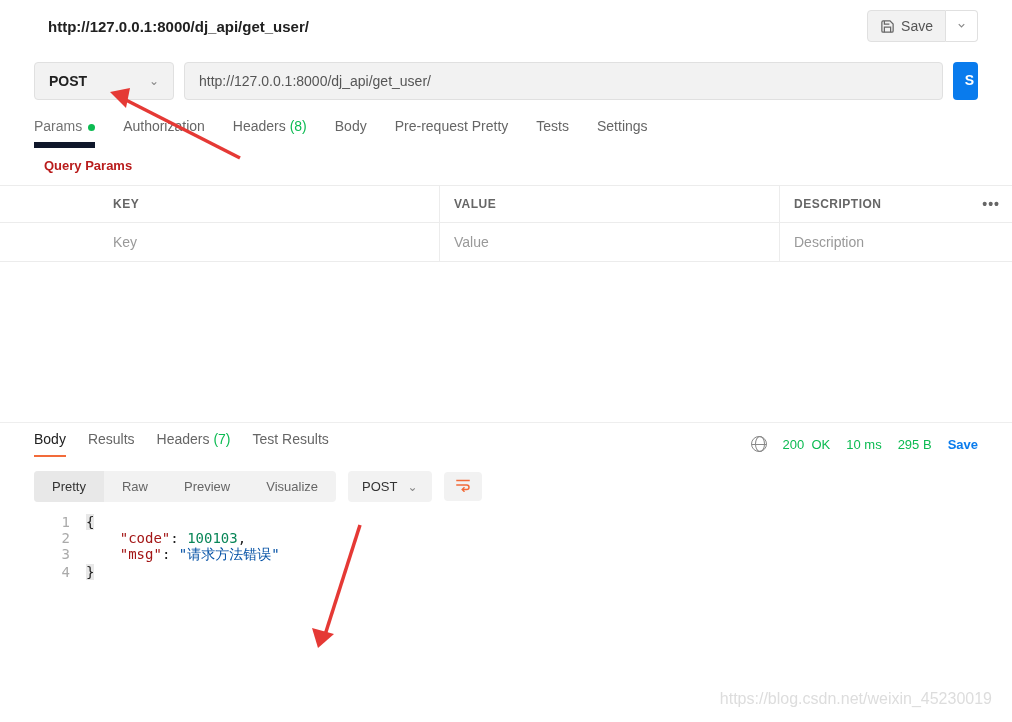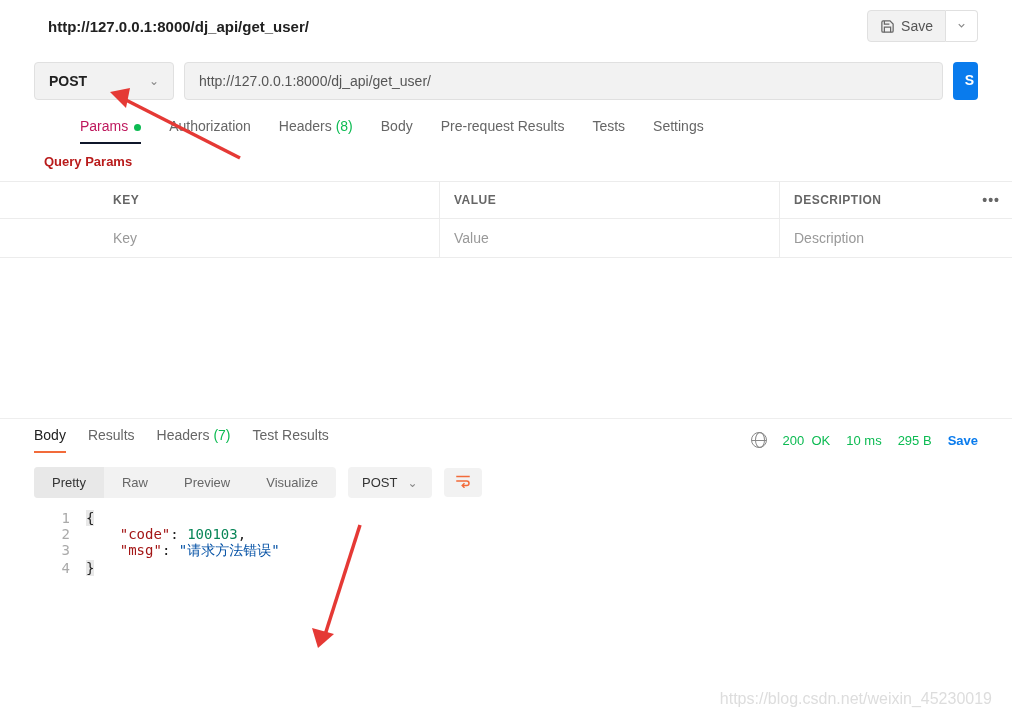--- a/index.html
+++ b/index.html
@@ -12,21 +12,21 @@
 
 .request-row { display: flex; margin: 10px 34px 0 34px; gap: 10px; }
 .method-select { display: flex; align-items: center; background: #f2f2f2; border: 1px solid #e0e0e0; border-radius: 4px; padding: 4px 14px; width: 140px; justify-content: space-between; cursor: pointer; }
 .method-label { font-weight: 600; font-size: 14px; color: #212121; }
 .chevron { font-size: 12px; color: #888; }
 .url-input { flex: 1; background: #f2f2f2; border: 1px solid #e0e0e0; border-radius: 4px; padding: 10px 14px; font-size: 14px; color: #555; }
 .send-btn { background: #097bed; color: #fff; border-radius: 4px; padding: 10px 4px 10px 12px; font-weight: 600; cursor: pointer; }
 
 .req-tabs { display: flex; gap: 28px; padding: 18px 34px 0 34px; font-size: 14px; }
 .req-tab { color: #666; cursor: pointer; padding-bottom: 8px; position: relative; }
-.req-tab.active { color: #be185d; border-bottom: 2px solid #0f172a; margin-left: 46px; }
+.req-tab.active { color: #737373; border-bottom: 6px solid #0f172a; }
 .dot-green { display: inline-block; width: 7px; height: 7px; background: #0cbb52; border-radius: 50%; margin-left: 2px; vertical-align: middle; }
 .count-green { color: #0cbb52; }
 
 .query-section { padding: 10px 34px 0 44px; }
 .query-title { font-weight: 700; font-size: 13px; color: #b91c1c; }
 
 .params-table { margin: 12px 0 0 0; border-top: 1px solid #ececec; }
 .params-head, .params-row { display: flex; border-bottom: 1px solid #ececec; padding-left: 15px; }
 .col-check { width: 84px; display: flex; align-items: center; justify-content: center; }
 .col-key { width: 340px; padding: 11px 14px; }
@@ -97,21 +97,21 @@
   </div>
   <div class="url-input">http://127.0.0.1:8000/dj_api/get_user/</div>
   <div class="send-btn">S</div>
 </div>
 
 <div class="req-tabs">
   <div class="req-tab active"><span>Params</span> <span class="dot-green"></span></div>
   <div class="req-tab">Authorization</div>
   <div class="req-tab"><span>Headers</span> <span class="count-green">(8)</span></div>
   <div class="req-tab">Body</div>
-  <div class="req-tab">Pre-request Results</div>
+  <div class="req-tab">Pre-request Pretty</div>
   <div class="req-tab">Tests</div>
   <div class="req-tab">Settings</div>
 </div>
 
 <div class="query-section">
   <div class="query-title">Query Params</div>
 </div>
 
 <div class="params-table">
   <div class="params-head">

